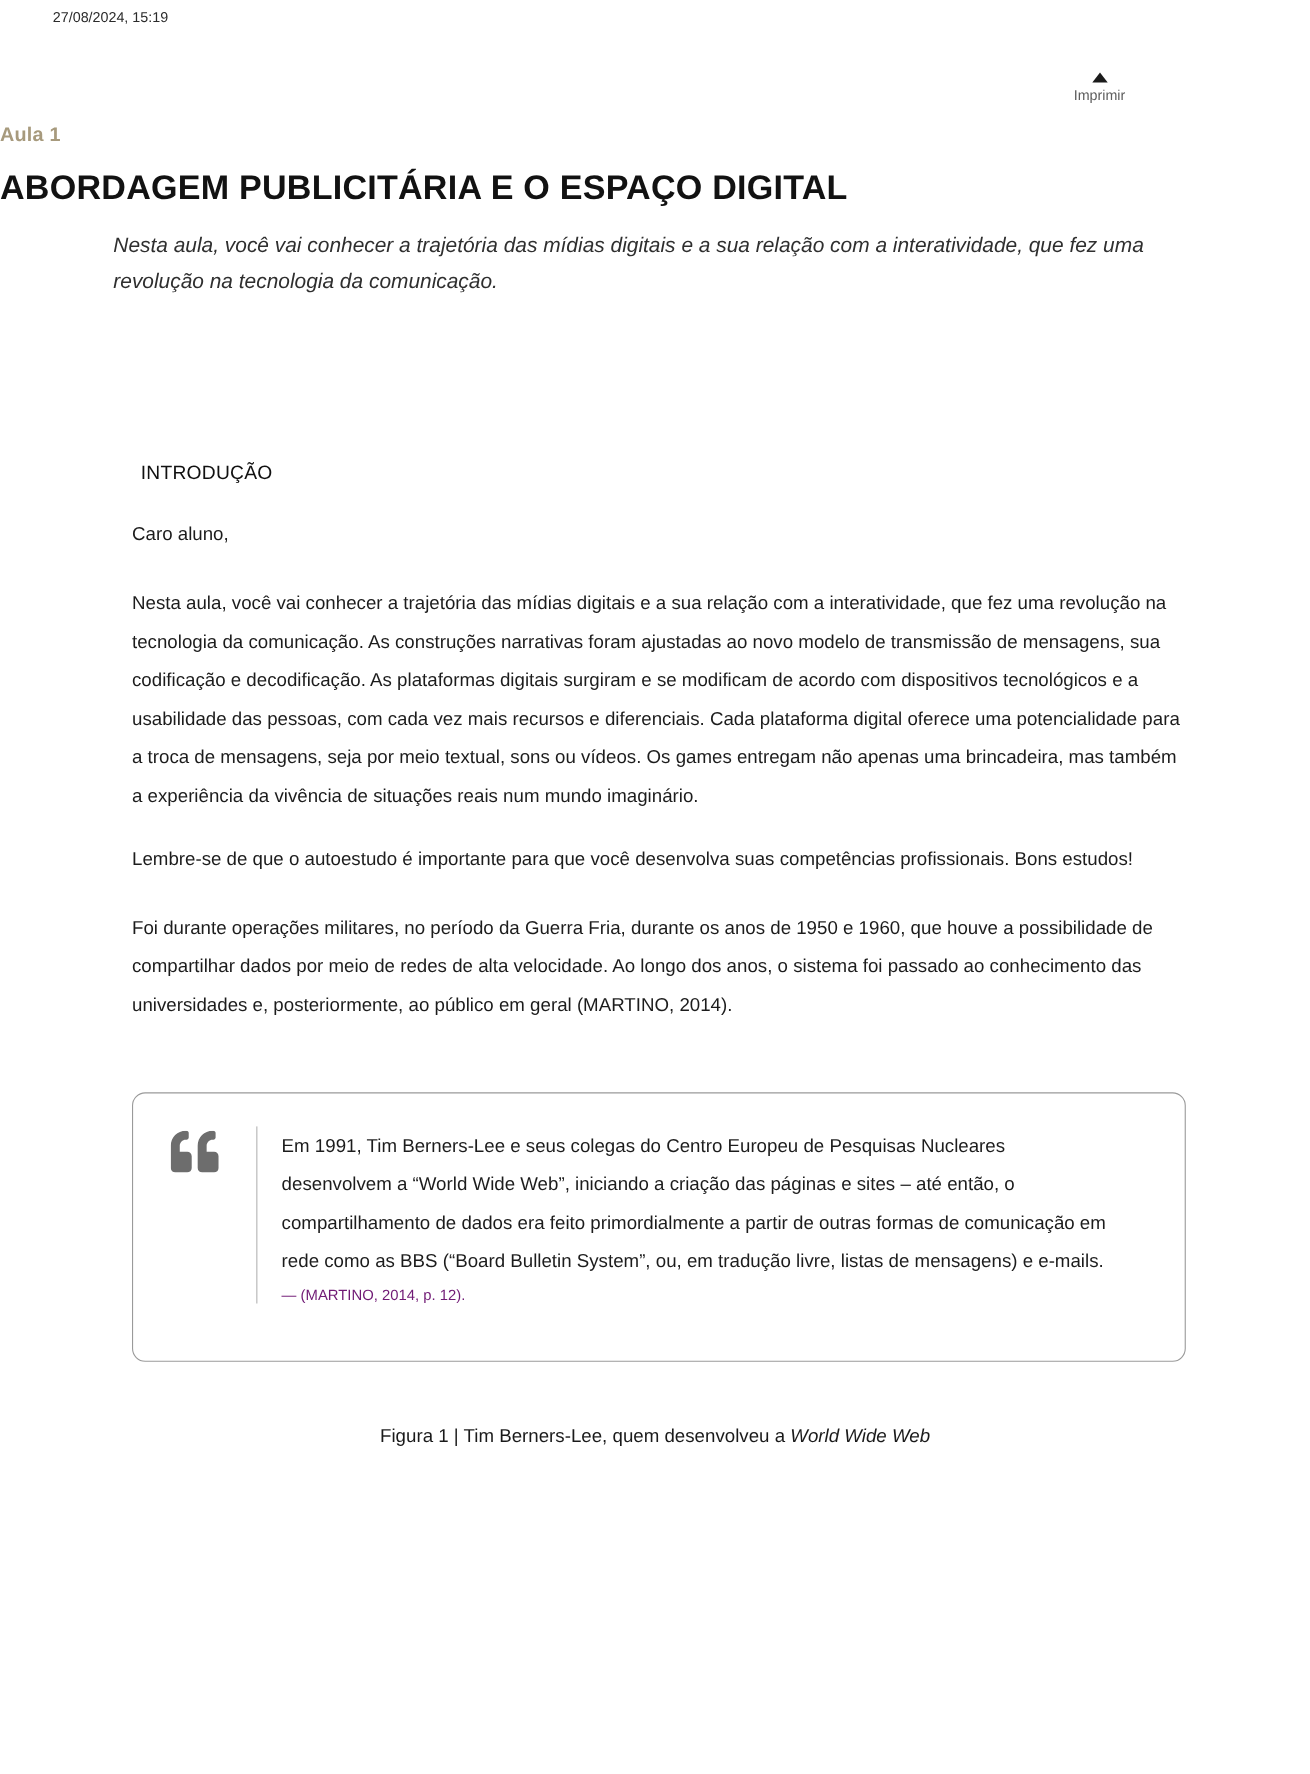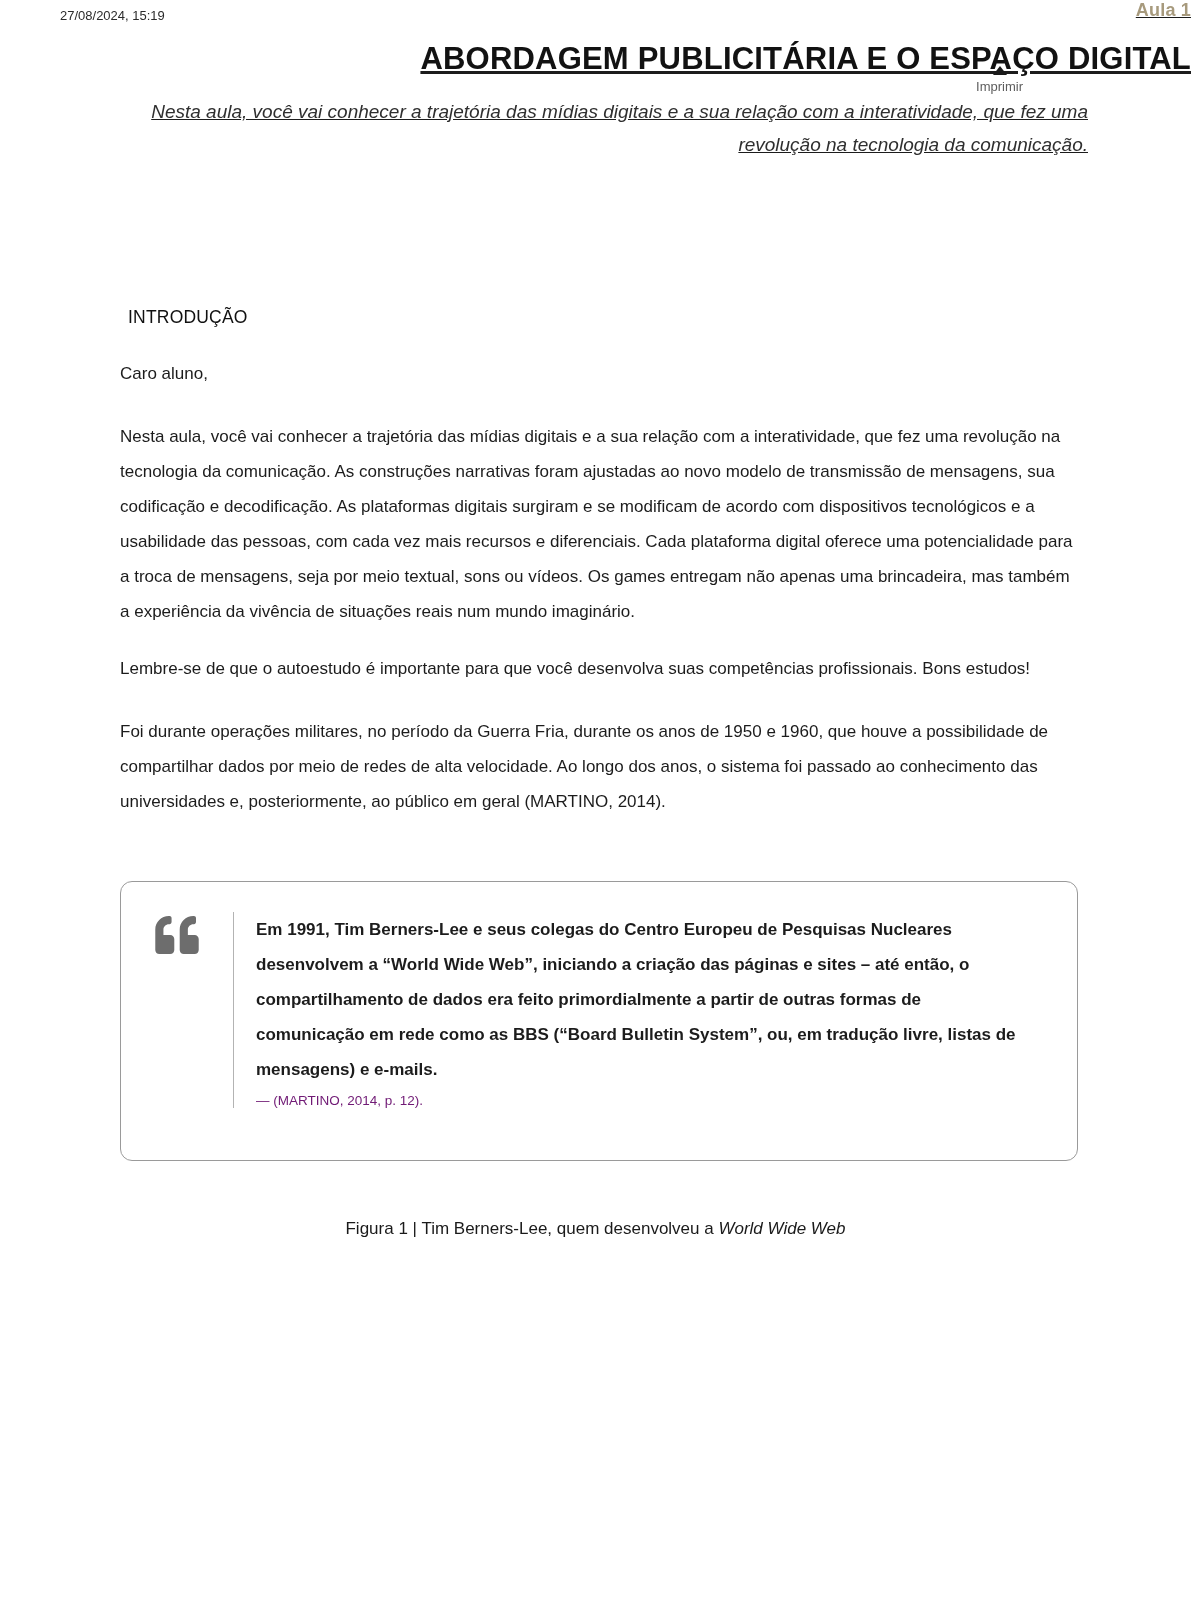--- a/index.html
+++ b/index.html
@@ -13,21 +13,21 @@
     position: relative;
     font-family: "Liberation Sans", "DejaVu Sans", sans-serif;
     color: #1c1c1c;
     -webkit-font-smoothing: antialiased;
   }
 
   
   .print-header {
     position: absolute;
     top: 8px;
-    left: 16px;
+    left: 4px;
     right: 0;
     height: 20px;
     font-size: 13px;
     color: #2b2b2b;
   }
   .ph-datetime {
     position: absolute;
     left: 44px;
     top: 0;
   }
@@ -53,22 +53,22 @@
     border-bottom: 9px solid #1b1b1b;
     margin: 0 auto 4px auto;
   }
   .print-label {
     font-size: 13px;
     color: #5d5d5d;
   }
 
   
   .hero {
-    text-align: right;
-    text-decoration: underline;
+    padding-top: 112px;
+    text-align: left;
   }
   .kicker {
     font-size: 18px;
     font-weight: bold;
     color: #a79a7d;
     letter-spacing: 0.2px;
   }
   .title {
     margin-top: 20px;
     font-size: 31px;
@@ -133,21 +133,20 @@
   }
   .quote-body {
     flex: 1 1 auto;
     border-left: 1px solid #b3b3b3;
     padding: 0 60px 0 22px;
   }
   .quote-text {
     font-size: 17px;
     line-height: 35px;
     color: #1c1c1c;
-    font-weight: bold;
   }
   .quote-attribution {
     margin-top: 6px;
     font-size: 13.5px;
     color: #701a75;
   }
 
   
   .figure-caption {
     margin-top: 58px;

